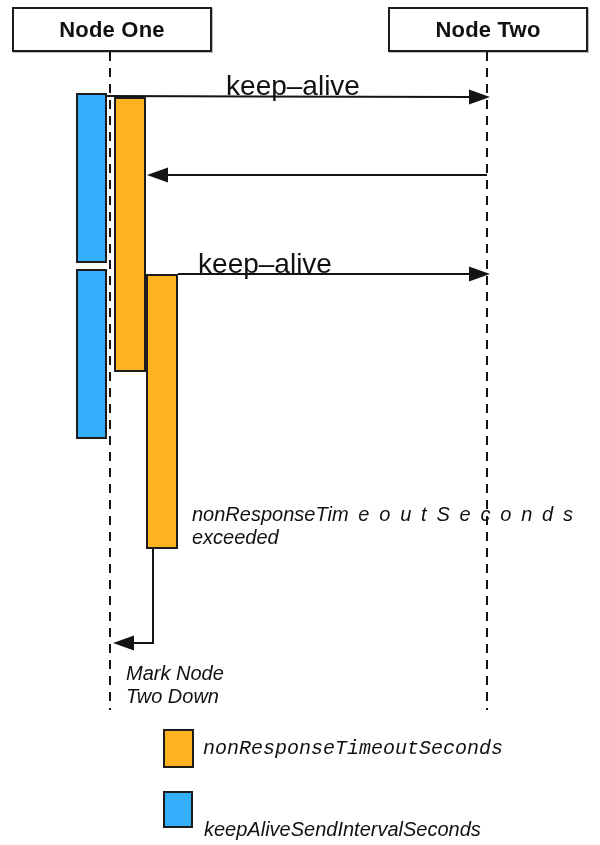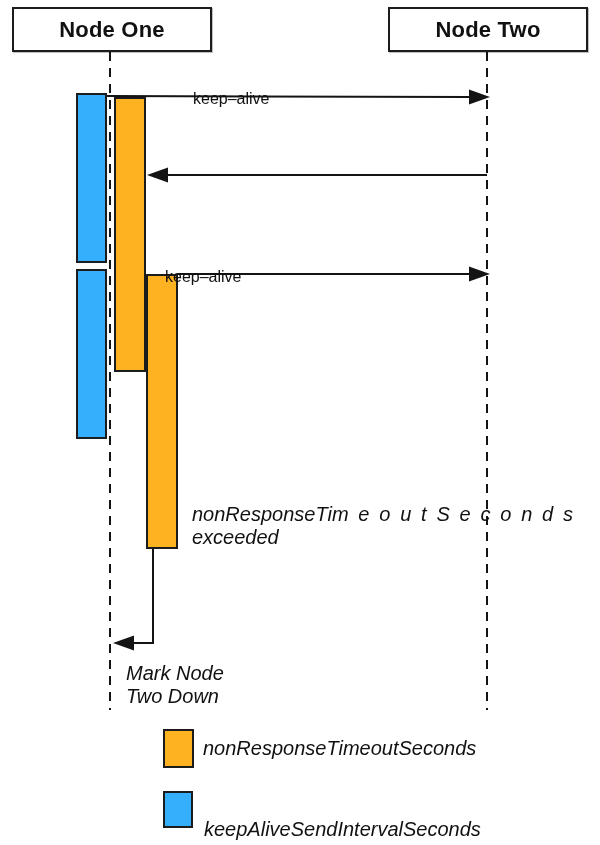--- a/index.html
+++ b/index.html
@@ -18,36 +18,36 @@
     z-index:4;
   }
   #node-one-box{left:12px;}
   #node-two-box{left:388px;}
   .bar{position:absolute;border:2px solid #1c1c1c;box-sizing:border-box;z-index:2;}
   #blue-bar-1{left:76px;top:93px;width:31px;height:170px;}
   #blue-bar-2{left:76px;top:269px;width:31px;height:170px;}
   #orange-bar-1{left:114px;top:97px;width:32px;height:275px;}
   #orange-bar-2{left:146px;top:274px;width:32px;height:275px;}
   .msg-label{
-    position:absolute;text-align:left;font-size:16px;z-index:4;white-space:nowrap;margin-top:20px;
+    position:absolute;text-align:center;font-size:28px;z-index:4;white-space:nowrap;
   }
   #msg1-label{left:193px;top:70px;width:200px;}
   #msg2-label{left:185px;top:149px;width:250px;}
   #msg3-label{left:165px;top:248px;width:200px;}
   .note{position:absolute;font-style:italic;font-size:20px;line-height:23px;z-index:5;}
   #timeout-note{left:192px;top:503px;width:381px;}
   #timeout-note .justify-line{
     width:381px;text-align:justify;text-align-last:justify;white-space:normal;
   }
   #mark-note{left:126px;top:662px;}
   .legend-swatch{position:absolute;border:2px solid #1c1c1c;box-sizing:border-box;z-index:2;}
   #legend-swatch-timeout{left:163px;top:729px;width:31px;height:39px;}
   #legend-swatch-interval{left:163px;top:791px;width:30px;height:37px;}
   .legend-label{position:absolute;font-style:italic;font-size:20px;z-index:4;white-space:nowrap;}
-  #legend-label-timeout{left:203px;top:737px;}
+  #legend-label-timeout{left:203px;top:737px;font-family:Liberation Mono, monospace;}
   #legend-label-interval{left:204px;top:818px;}
 </style>
 </head>
 <body>
 
 <div id="canvas">
 
   <svg class="layer" style="z-index:1" width="600" height="845" viewBox="0 0 600 845">
     <line x1="110" y1="52" x2="110" y2="710" stroke="#141414" stroke-width="2" stroke-dasharray="9 7"></line>
     <line x1="487" y1="52" x2="487" y2="710" stroke="#141414" stroke-width="2" stroke-dasharray="9 7"></line>

